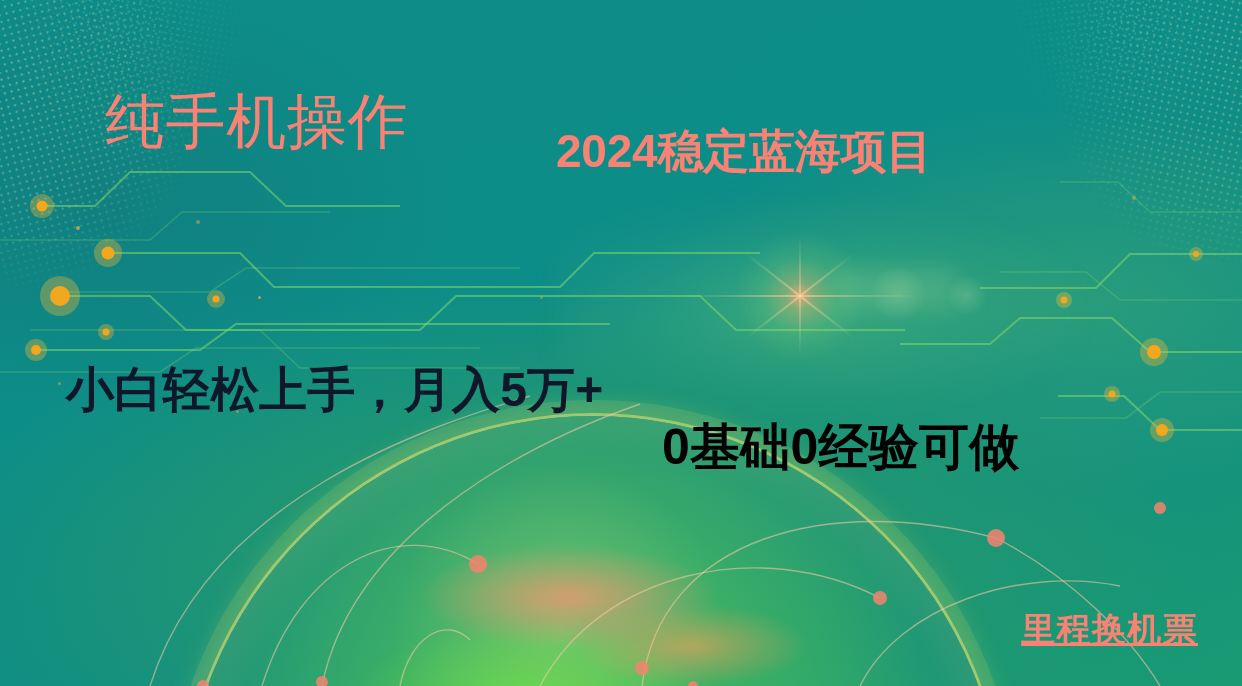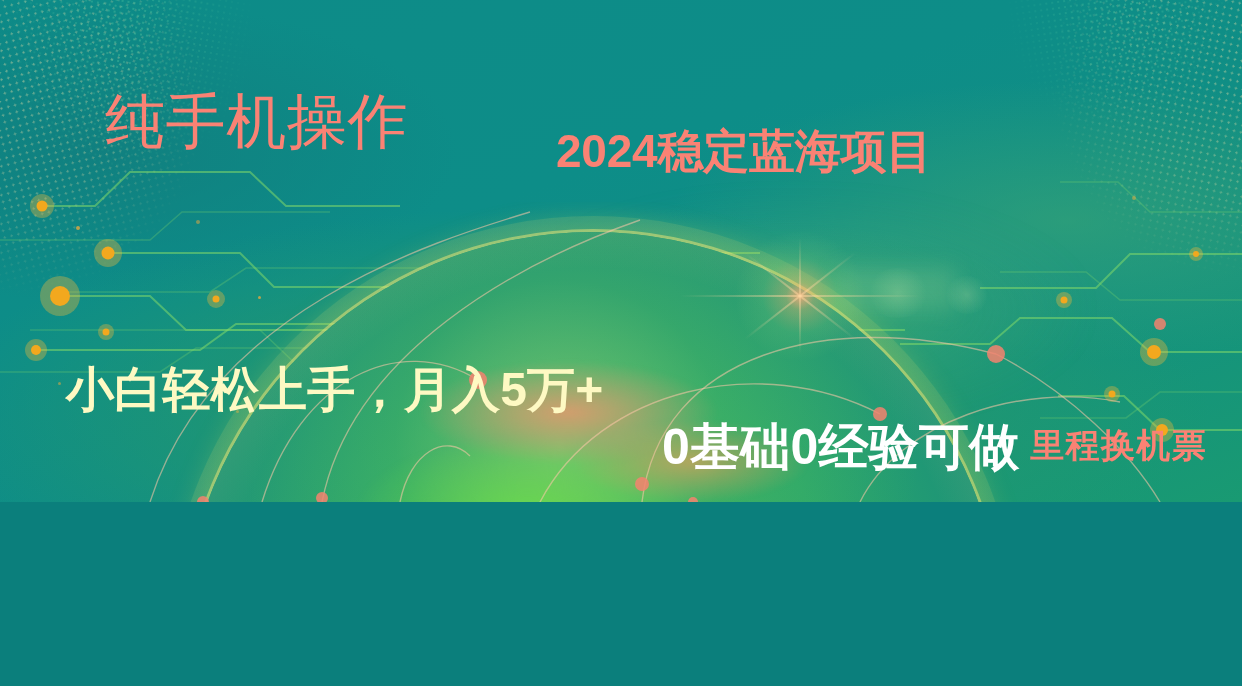--- a/index.html
+++ b/index.html
@@ -2,21 +2,21 @@
 <html><head>
 <meta charset="utf-8">
 <title>Promo Banner</title>
 <style>
   html,body{margin:0;padding:0;background:#0b7f7c;}
   *{box-sizing:border-box;}
 
   #stage{
     position:relative;
     width:1242px;
-    height:502px;
+    height:686px;
     overflow:hidden;
     font-family:"Liberation Sans","DejaVu Sans",sans-serif;
     background:#0c8884;
   }
 
   
   .bg-base{
     position:absolute; inset:0;
     background:
       radial-gradient(ellipse 78% 62% at 46% 82%, #2fa35f 0%, rgba(41,155,104,0.55) 34%, rgba(18,138,128,0.0) 66%),
@@ -142,22 +142,22 @@
   .spark{position:absolute; border-radius:50%; background:#f3a93b; opacity:.75;}
 
   
   .t{
     position:absolute;
     white-space:nowrap;
     line-height:1;
     letter-spacing:0.02em;
   }
   .t-coral{color:#fa8274;}
-  .t-magenta{color:#fef9c3;}
-  .t-violet{color:#ffffff;}
+  .t-magenta{color:#0f172a;}
+  .t-violet{color:#000000;}
 
   #txt-pure-phone{
     left:105px; top:92px;
     font-size:60px; font-weight:400;
     letter-spacing:0.01em;
   }
   #txt-headline-2024{
     left:556px; top:128px;
     font-size:46px; font-weight:700;
     letter-spacing:-0.005em;
@@ -171,23 +171,24 @@
     left:66px; top:366px;
     font-size:48px; font-weight:700;
     letter-spacing:0.005em;
   }
   #txt-zero-base{
     left:662px; top:422px;
     font-size:50px; font-weight:700;
     letter-spacing:0.005em;
   }
   #txt-watermark{
-    right:35px; bottom:40px;
+    right:44px; bottom:40px;
     font-size:34px; font-weight:700;
     letter-spacing:0.04em;
+    text-decoration:underline;
   }
 </style>
 </head>
 <body>
 
 <div id="stage">
 
   <div class="bg-base"></div>
   <div class="bg-greenband"></div>
   <div class="bg-greenrect"></div>

